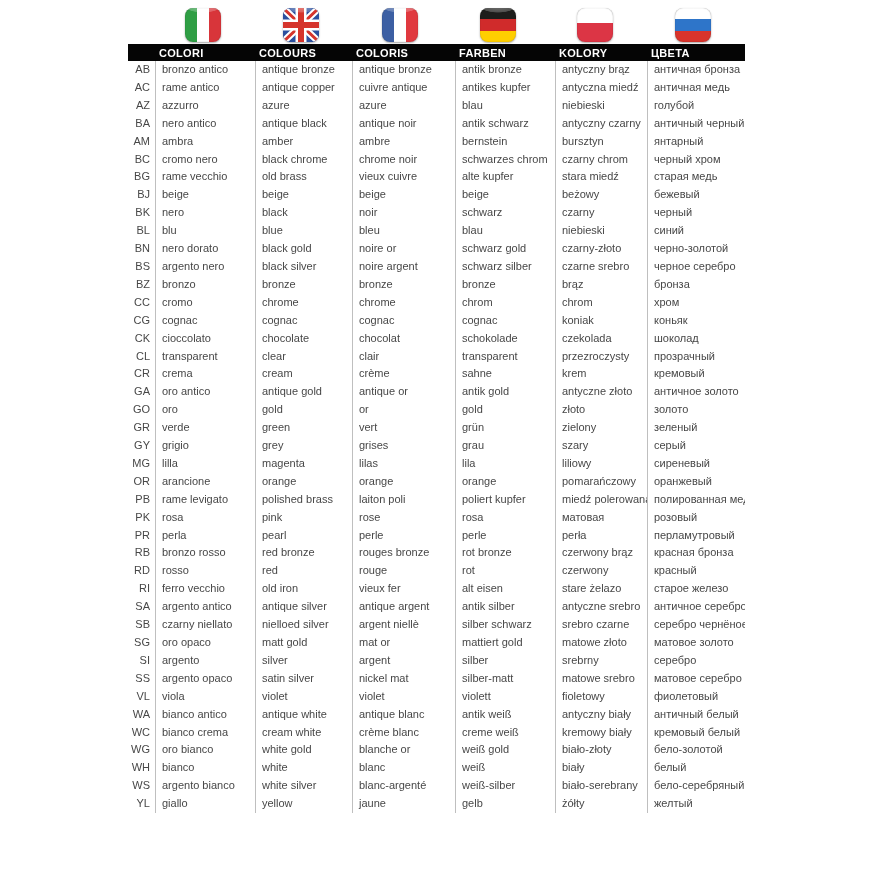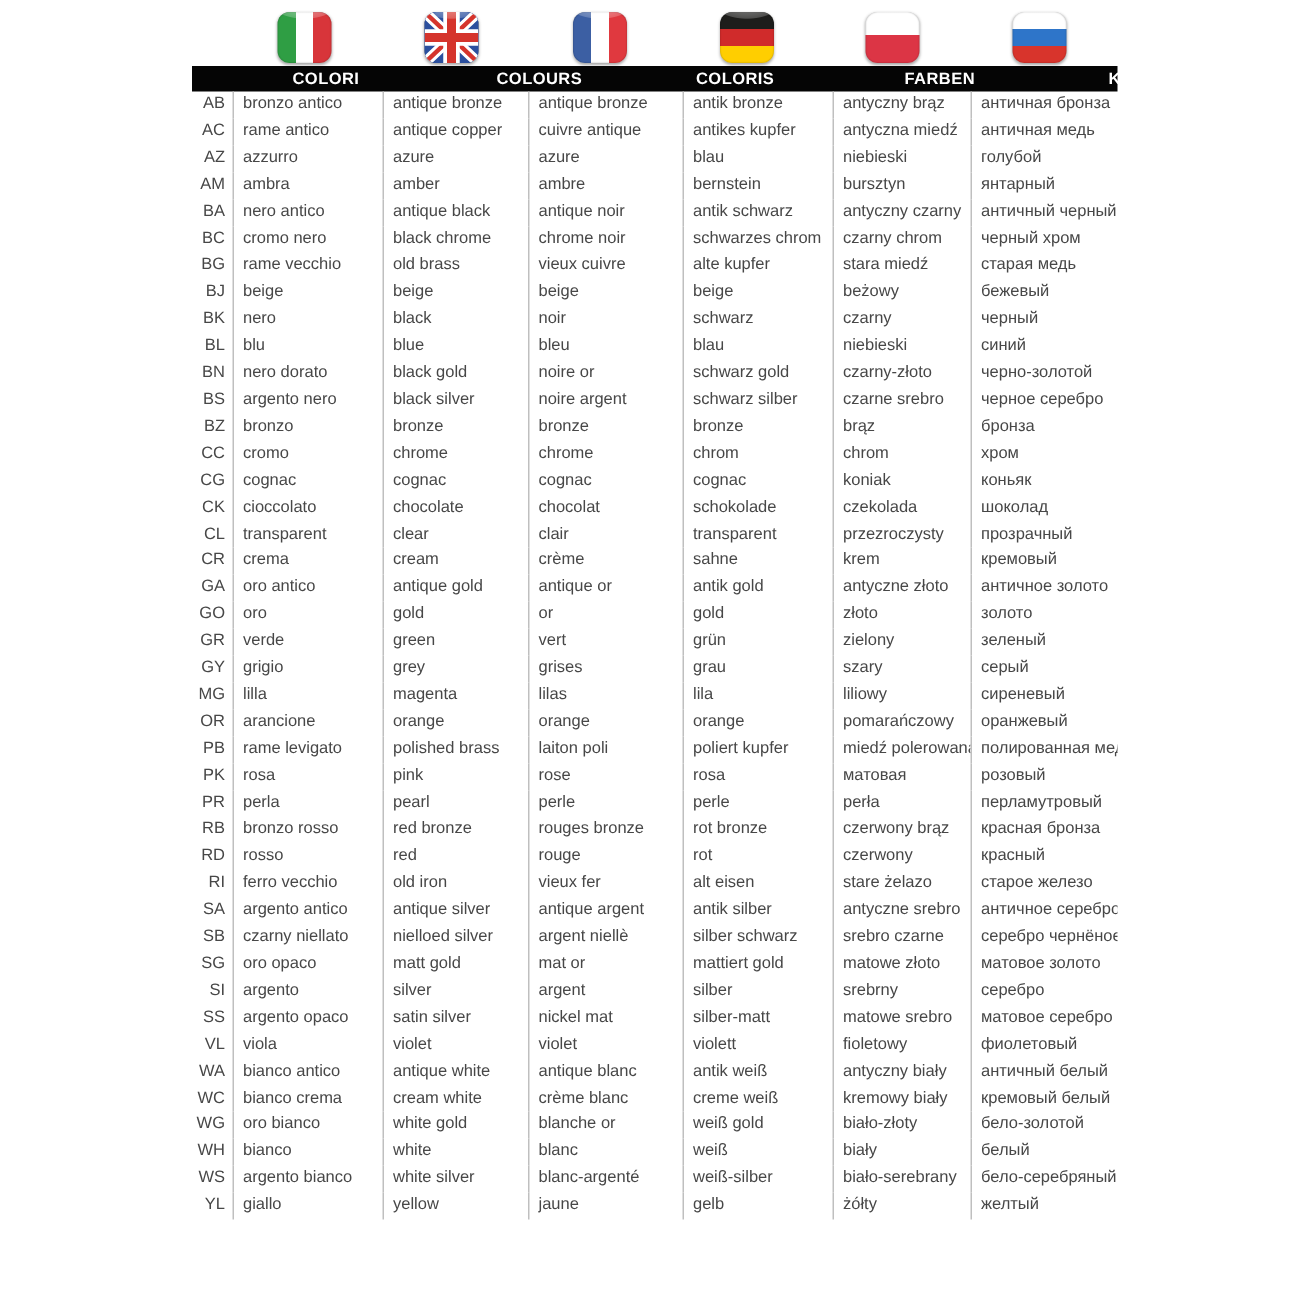--- a/index.html
+++ b/index.html
@@ -27,21 +27,20 @@
   .flag-pl { left:577px; background:linear-gradient(to bottom,#ffffff 0 45%,#dc3545 45%); }
   .flag-ru { left:675px; background:linear-gradient(to bottom,#ffffff 0 33.4%,#2e75c9 33.4% 66.6%,#d8342c 66.6%); }
   .flag svg { display:block; width:100%; height:100%; }
 
   
   .thead {
     position:absolute; left:128px; top:44px; width:617px; height:17px;
     background:#050505; display:grid;
     grid-template-columns:27px 100px 97px 103px 100px 92px 98px;
     align-items:center;
-    gap:36px;
   }
   .th {
     color:#ffffff; font-size:11px; font-weight:bold;
     letter-spacing:.3px; padding-left:4px; white-space:nowrap;
   }
 
   
   .tbody { position:absolute; left:128px; top:61px; width:617px; }
   .tr {
     display:grid;
@@ -112,40 +111,40 @@
       <div class="td code">AZ</div>
       <div class="td">azzurro</div>
       <div class="td">azure</div>
       <div class="td">azure</div>
       <div class="td">blau</div>
       <div class="td">niebieski</div>
       <div class="td">голубой</div>
     </div>
 
     <div class="tr">
+      <div class="td code">BA</div>
+      <div class="td">nero antico</div>
+      <div class="td">antique black</div>
+      <div class="td">antique noir</div>
+      <div class="td">antik schwarz</div>
+      <div class="td">antyczny czarny</div>
+      <div class="td">античный черный</div>
+    </div>
+
+    <div class="tr">
       <div class="td code">AM</div>
       <div class="td">ambra</div>
       <div class="td">amber</div>
       <div class="td">ambre</div>
       <div class="td">bernstein</div>
       <div class="td">bursztyn</div>
       <div class="td">янтарный</div>
     </div>
 
     <div class="tr">
-      <div class="td code">BA</div>
-      <div class="td">nero antico</div>
-      <div class="td">antique black</div>
-      <div class="td">antique noir</div>
-      <div class="td">antik schwarz</div>
-      <div class="td">antyczny czarny</div>
-      <div class="td">античный черный</div>
-    </div>
-
-    <div class="tr">
       <div class="td code">BC</div>
       <div class="td">cromo nero</div>
       <div class="td">black chrome</div>
       <div class="td">chrome noir</div>
       <div class="td">schwarzes chrom</div>
       <div class="td">czarny chrom</div>
       <div class="td">черный хром</div>
     </div>
 
     <div class="tr">

